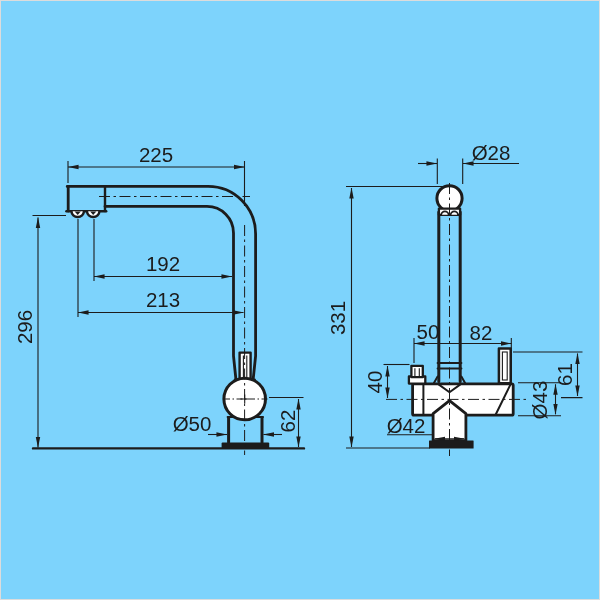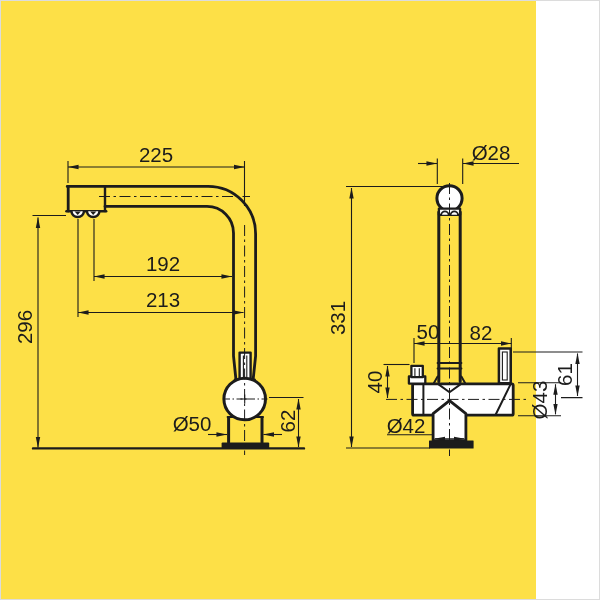--- a/index.html
+++ b/index.html
@@ -1,16 +1,16 @@
 <!DOCTYPE html>
 <html><head>
 <meta charset="utf-8">
 <style>
   html,body{margin:0;padding:0;background:#fff;width:600px;height:600px;overflow:hidden;}
-  .canvas{width:536px;height:600px;position:relative;background:#fde047;}
+  .canvas{width:600px;height:600px;position:relative;background:#7dd3fc;}
   svg{display:block;}
   text{font-family:"Liberation Sans","DejaVu Sans",sans-serif;font-size:20.5px;fill:#1c1c1c;}
   .obj{stroke:#1c1c1c;fill:none;stroke-linecap:round;stroke-linejoin:round;}
   .w3{stroke-width:3;} .w28{stroke-width:2.8;} .w24{stroke-width:2.4;} .w2{stroke-width:2;}
   .thin{stroke:#1c1c1c;stroke-width:1.1;fill:none;}
   .dash{stroke:#1c1c1c;stroke-width:1;fill:none;stroke-dasharray:11 3.5 2.5 3.5;}
   .dashS{stroke:#1c1c1c;stroke-width:1;fill:none;stroke-dasharray:6 2.5 1.5 2.5;}
   .fillw{fill:#ffffff;}
   .solid{fill:#1c1c1c;stroke:none;}
   .frame{fill:none;stroke:#dcdcdc;stroke-width:1;}

